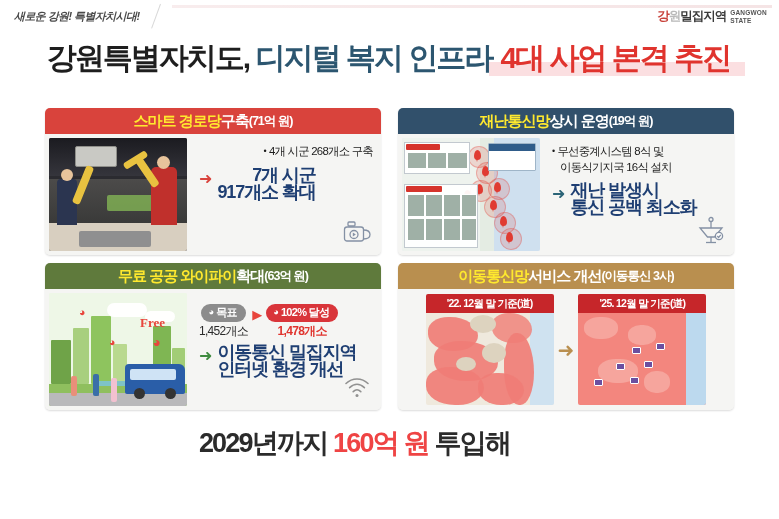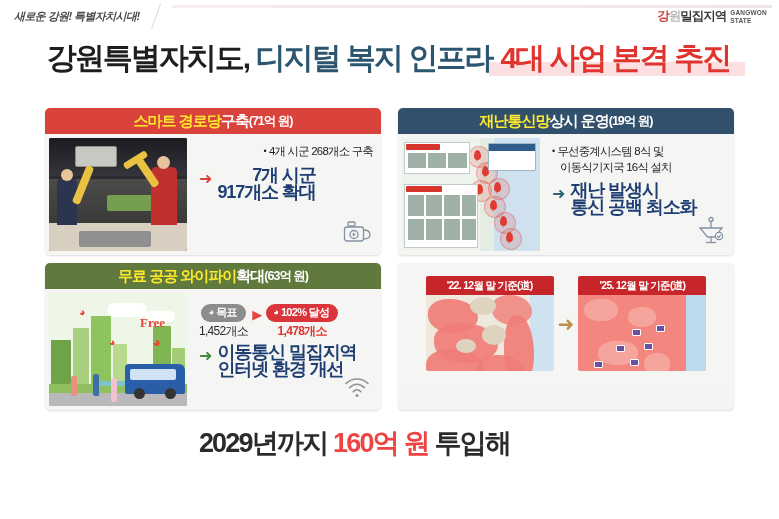--- a/index.html
+++ b/index.html
@@ -370,21 +370,21 @@
     width: 100%;
     height: 113px;
     display: flex;
     align-items: center;
     justify-content: center;
     gap: 4px;
     background: #f5f5f3;
   }
   .cov {
     width: 128px;
-    height: 95px;
+    height: 111px;
     position: relative;
     overflow: hidden;
     border-radius: 2px;
   }
   .cov-cap {
     position: absolute; left:0; top:0; width:100%; height:19px;
     background:#c6262a; color:#fff;
     font-size:10.5px; font-weight:800; letter-spacing:-0.7px;
     display:flex; align-items:center; justify-content:center;
     white-space:nowrap; z-index:3;
@@ -639,20 +639,25 @@
             <path d="M6.6 11.6C9 9.3 11.4 8.2 14 8.2s5 1.1 7.4 3.4"></path>
             <path d="M10.2 15.6c1.3-1.2 2.5-1.8 3.8-1.8s2.5.6 3.8 1.8"></path>
             <circle cx="14" cy="19.4" r="1.5" fill="#6b6b6b" stroke="none"></circle>
           </svg>
         </span>
       </div>
     </div>
   </div>
 
   <div class="card pos-br">
+    <div class="card-head head-tan">
+      <span class="hl">이동통신망</span>
+        <span> 서비스 개선</span>
+        <span class="sm">(이동통신 3사)</span>
+    </div>
     <div class="card-body" style="display:block; padding:4px;">
       <div class="fig-cov">
 
         <div class="cov">
           <div class="cov-cap">'22. 12월 말 기준(道)</div>
           <div class="cov-img cov-a">
             <div class="sea2"></div>
             <div class="blob" style="left:2px;  top:4px;  width:50px; height:34px;"></div>
             <div class="blob" style="left:8px;  top:28px; width:64px; height:40px;"></div>
             <div class="blob" style="left:0;    top:54px; width:58px; height:38px;"></div>

